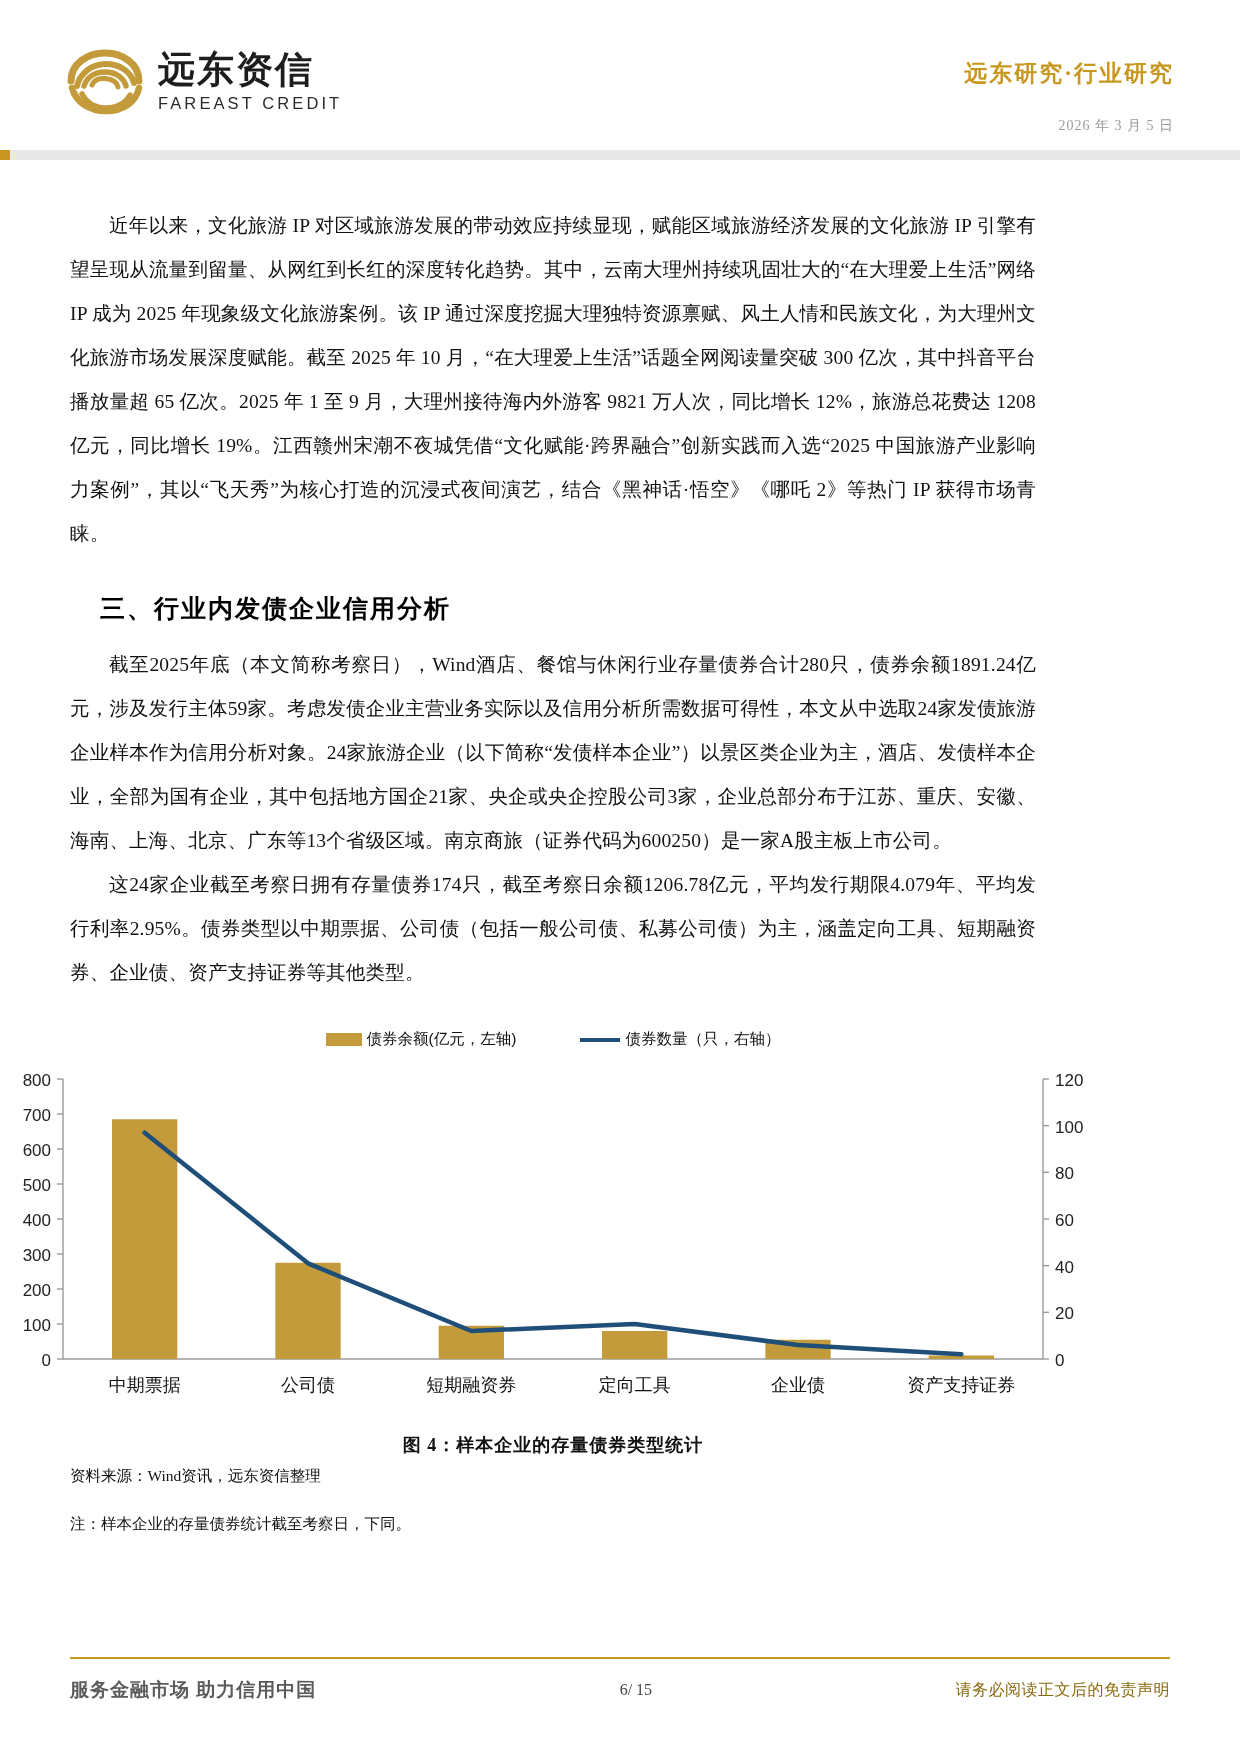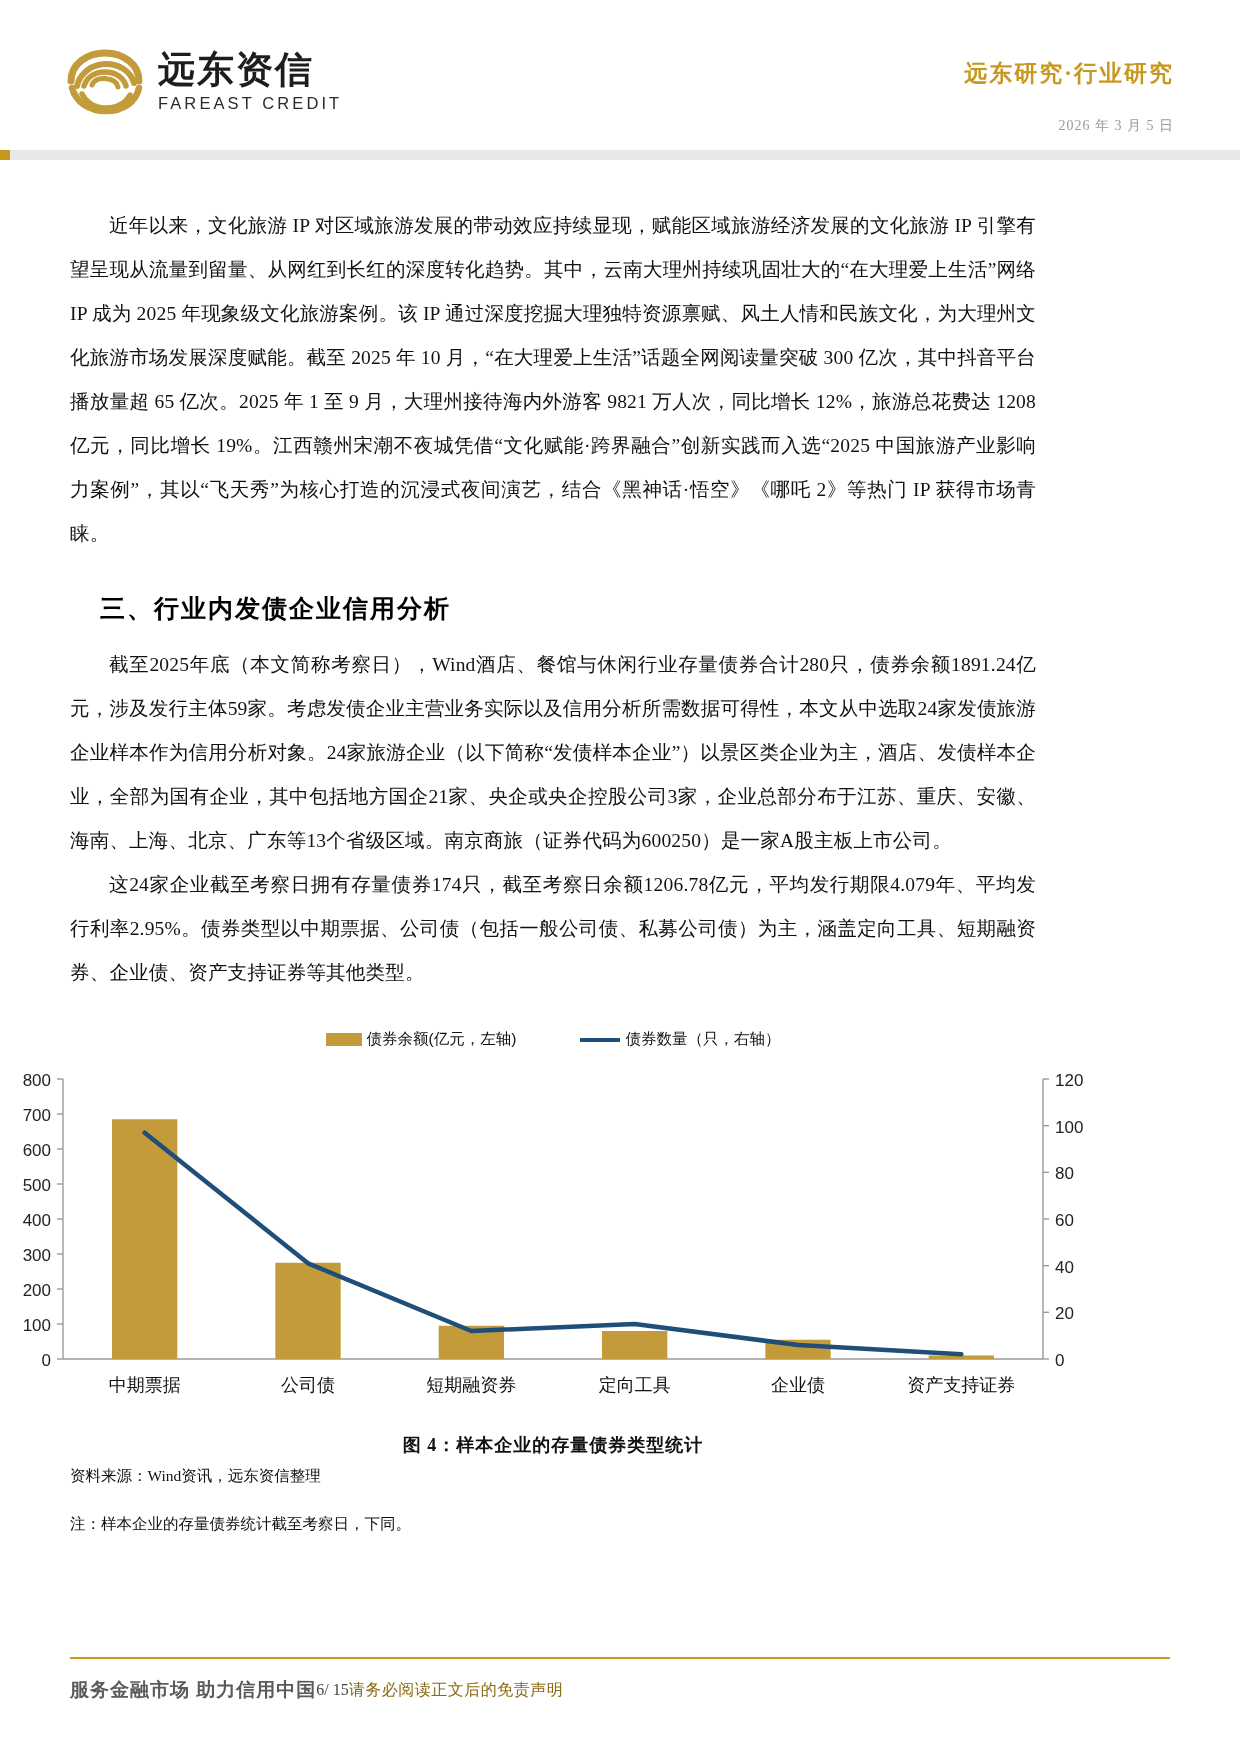--- a/index.html
+++ b/index.html
@@ -128,21 +128,21 @@
 
   
   .footer{
     position:absolute;left:0;bottom:0;width:1240px;height:96px;
   }
   .footer-rule{
     position:absolute;left:70px;top:0;width:1100px;height:2px;background:#c8971f;
   }
   .footer-row{
     position:absolute;left:70px;top:20px;width:1100px;
-    display:flex;align-items:center;justify-content:flex-start;
+    display:flex;align-items:center;justify-content:space-between;
   }
   .foot-left{
     font-family:"Liberation Sans","DejaVu Sans",sans-serif;
     font-size:19px;font-weight:700;color:#5a5a5a;letter-spacing:1px;
   }
   .foot-center{
     font-family:"Liberation Serif","DejaVu Serif",serif;
     font-size:16px;color:#444;
   }
   .foot-right{

